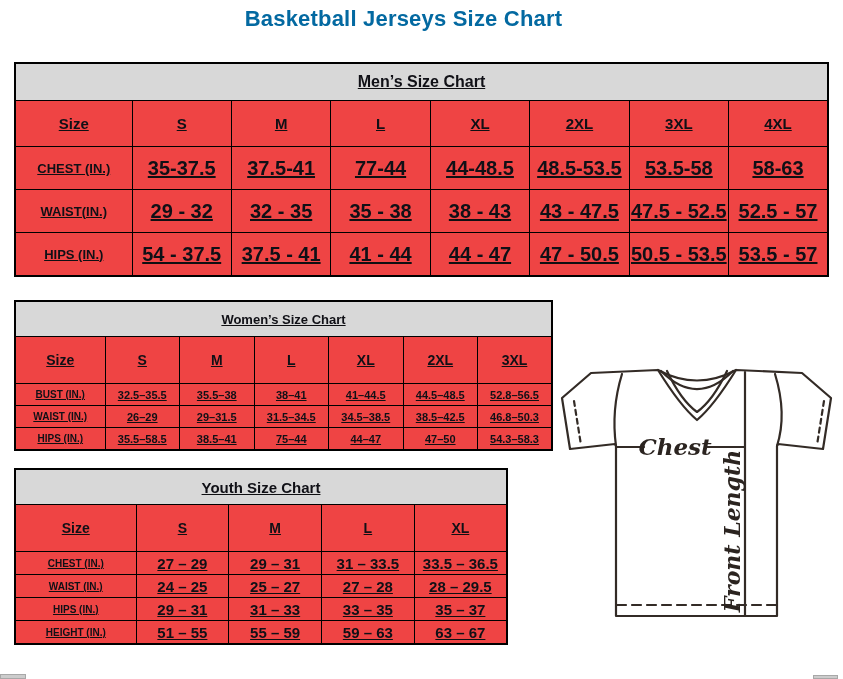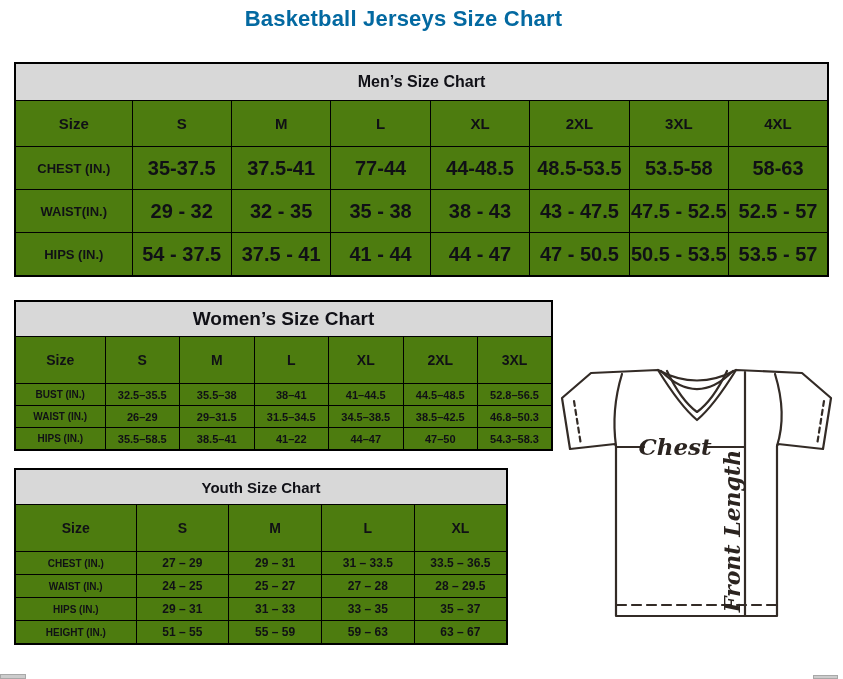--- a/index.html
+++ b/index.html
@@ -8,49 +8,50 @@
     font-family:"Liberation Sans", sans-serif; color:#0f0f12;
     overflow:hidden;
   }
   .page-title {
     position:absolute; top:6px; left:0; width:807px; margin:0;
     text-align:center; font-size:22px; font-weight:bold; color:#0369a1;
     letter-spacing:0.2px;
   }
   table {
     position:absolute; border-collapse:collapse; table-layout:fixed;
-    background:#4d7c0f;
+    background:#ef4444;
+    text-decoration:underline;
   }
   table, td { border:1px solid #000; }
   table { border-width:2px; }
   td { text-align:center; vertical-align:middle; padding:0; font-weight:bold; color:#101016; overflow:hidden; }
   td.band { background:#d8d8d8; }
 
   
   #men-table { left:14px; top:62px; width:815px; }
   #men-table col.c0 { width:117px; }
   #men-table .band-row  td { height:36px; font-size:16px; }
   #men-table .head-row  td { height:45px; font-size:15px; }
   #men-table .data-row  td { height:42px; font-size:20px; }
   #men-table .data-row td.rowlabel { font-size:13px; }
 
   
   #women-table { left:14px; top:300px; width:539px; }
   #women-table col.c0 { width:90px; }
-  #women-table .band-row td { height:34px; font-size:19px;margin-left:48px; }
+  #women-table .band-row td { height:34px; font-size:13px;margin-left:48px; }
   #women-table .head-row td { height:46px; font-size:14px; }
   #women-table .data-row td { height:21px; font-size:11px; }
   #women-table .data-row td.rowlabel { font-size:10px; }
 
   
   #youth-table { left:14px; top:468px; width:494px; }
   #youth-table col.c0 { width:121px; }
   #youth-table .band-row td { height:34px; font-size:15px; }
   #youth-table .head-row td { height:46px; font-size:14px; }
-  #youth-table .data-row td { height:22px; font-size:12px; }
+  #youth-table .data-row td { height:22px; font-size:15px; }
   #youth-table .data-row td.rowlabel { font-size:10px; }
 
   #jersey { position:absolute; left:555px; top:358px; width:288px; height:270px; }
   #jersey text {
     font-family:"DejaVu Serif", serif; font-style:italic; font-weight:bold;
   }
 
   .scroll-fragment {
     position:absolute; background:#cccccc; border:1px solid #a8a8a8;
     box-sizing:border-box;
@@ -159,21 +160,21 @@
     <td>29–31.5</td>
     <td>31.5–34.5</td>
     <td>34.5–38.5</td>
     <td>38.5–42.5</td>
     <td>46.8–50.3</td>
   </tr>
   <tr class="data-row">
     <td class="rowlabel">HIPS (IN.)</td>
     <td>35.5–58.5</td>
     <td>38.5–41</td>
-    <td>41–22</td>
+    <td>75–44</td>
     <td>44–47</td>
     <td>47–50</td>
     <td>54.3–58.3</td>
   </tr>
   </tbody>
 </table>
 
 <table id="youth-table">
   <colgroup>
       <col class="c0">

